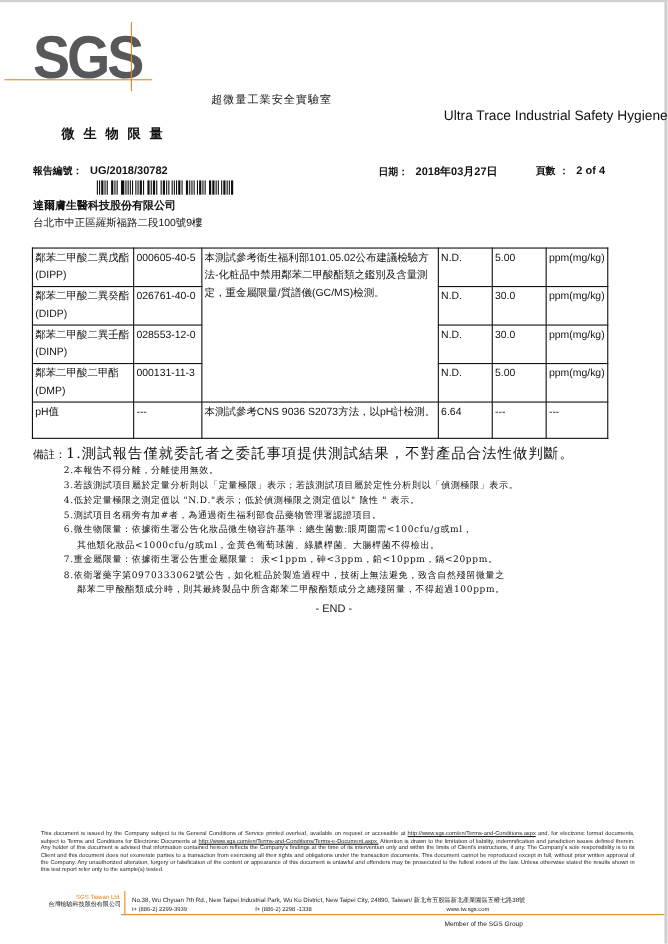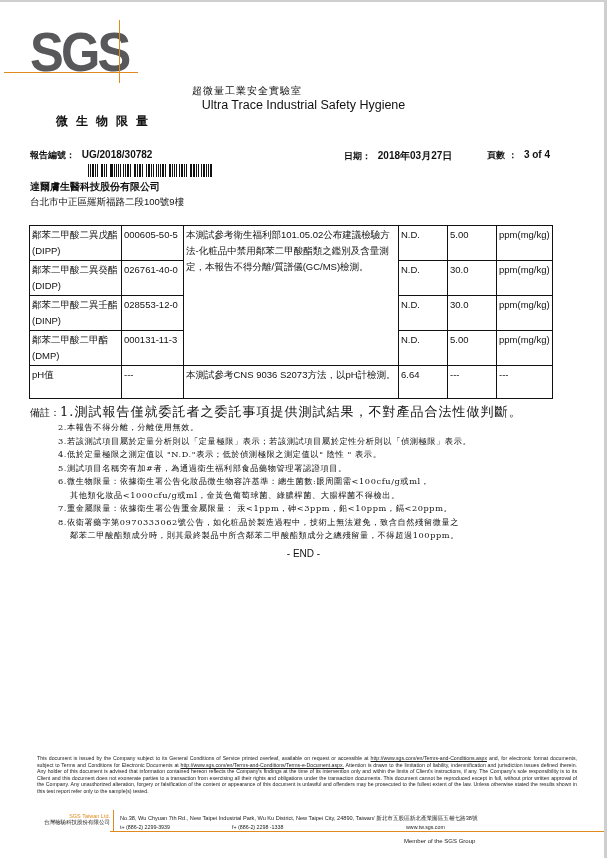--- a/index.html
+++ b/index.html
@@ -16,21 +16,21 @@
     position: absolute; left: 0; top: -4px;
     font-family: "Liberation Sans", sans-serif; font-weight: bold;
     font-size: 55px; letter-spacing: -3px; color: #58585a;
     transform: scaleX(0.92); transform-origin: left top;
   }
   .logo-hline { position: absolute; left: 4px; top: 72px; width: 134px; height: 1px; background: #e08a1e; }
   .logo-vline { position: absolute; left: 119px; top: 20px; width: 1px; height: 63px; background: #e08a1e; }
 
   .lab-zh { position: absolute; left: 0; width: 494px; top: 84px; text-align: center;
     font-family: "DejaVu Serif", serif; font-size: 10px; letter-spacing: 1px; }
-  .lab-en { position: absolute; left: 0; width: 607px; top: 98px; text-align: center;
+  .lab-en { position: absolute; left: 0; width: 607px; top: 98px; text-align: right;
     font-size: 12.5px; }
   .report-title { position: absolute; left: 56px; top: 113px; font-family: "DejaVu Serif", serif;
     font-size: 12px; letter-spacing: 8px; font-weight: bold; }
 
   
   .meta { position: absolute; top: 149px; font-size: 10px; font-weight: bold; }
   .meta .lbl { font-family: "DejaVu Serif", serif; font-size: 9px; margin-right: 4px; }
   .meta-no { left: 30px; }
   .meta-date { left: 344px; }
   .meta-page { left: 487px; }
@@ -94,21 +94,21 @@
 <div class="meta meta-no">
   <span class="lbl">報告編號：</span>
   <span>UG/2018/30782</span>
 </div>
 <div class="meta meta-date">
   <span class="lbl">日期：</span>
   <span>2018年03月27日</span>
 </div>
 <div class="meta meta-page">
   <span class="lbl">頁數 ：</span>
-  <span>3 of 4</span>
+  <span>2 of 4</span>
 </div>
 
 <div class="barcode">
   <span style="width:1px"></span>
     <span style="width:1px"></span>
     <span style="width:2px"></span>
     <span style="width:1px"></span>
     <span style="width:1px;margin-right:3px"></span>
   <span style="width:2px"></span>
     <span style="width:1px"></span>
@@ -162,22 +162,22 @@
     <col class="col-name">
       <col class="col-cas">
       <col class="col-method">
       <col class="col-result">
       <col class="col-mdl">
       <col class="col-unit">
   </colgroup>
   <tbody>
       <tr class="r1">
     <td>鄰苯二甲酸二異戊酯 (DIPP)</td>
-    <td>000605-50-5</td>
-    <td rowspan="4">本測試參考衛生福利部101.05.02公布建議檢驗方法-化粧品中禁用鄰苯二甲酸酯類之鑑別及含量測定，本報告不得分離/質譜儀(GC/MS)檢測。</td>
+    <td>000605-40-5</td>
+    <td rowspan="4">本測試參考衛生福利部101.05.02公布建議檢驗方法-化粧品中禁用鄰苯二甲酸酯類之鑑別及含量測定，重金屬限量/質譜儀(GC/MS)檢測。</td>
     <td class="c">N.D.</td>
     <td class="c">5.00</td>
     <td>ppm(mg/kg)</td>
   </tr>
   <tr class="r2">
     <td>鄰苯二甲酸二異癸酯 (DIDP)</td>
     <td>026761-40-0</td>
     <td class="c">N.D.</td>
     <td class="c">30.0</td>
     <td>ppm(mg/kg)</td>

